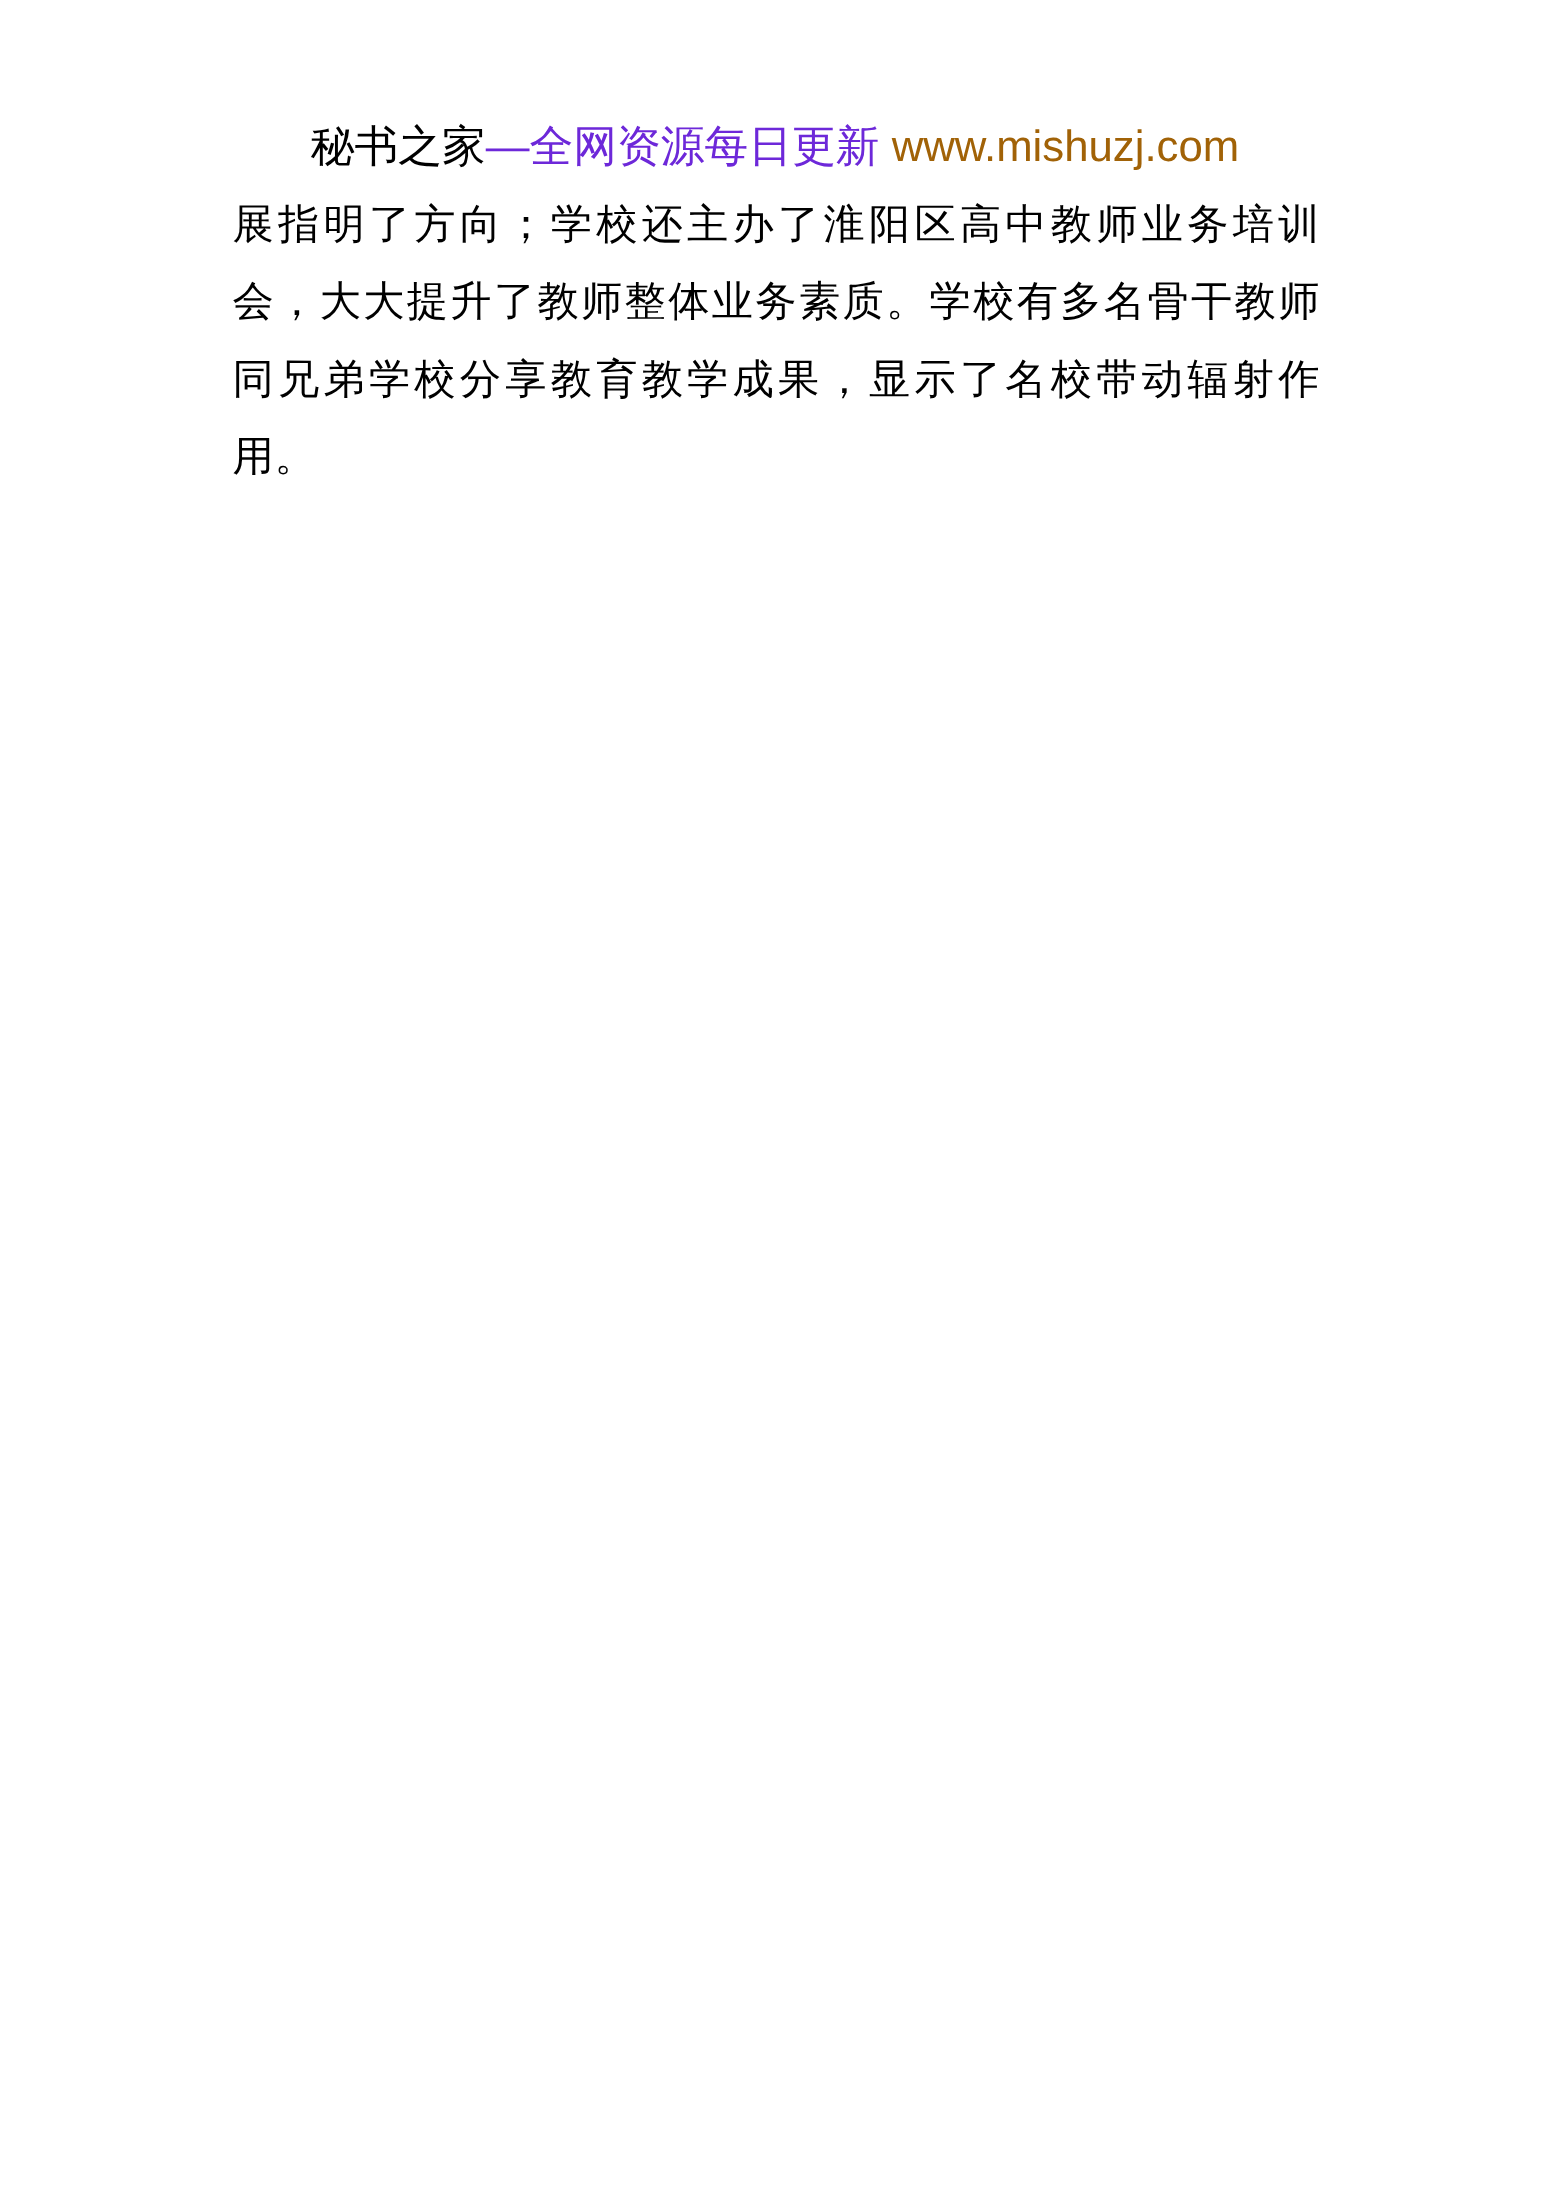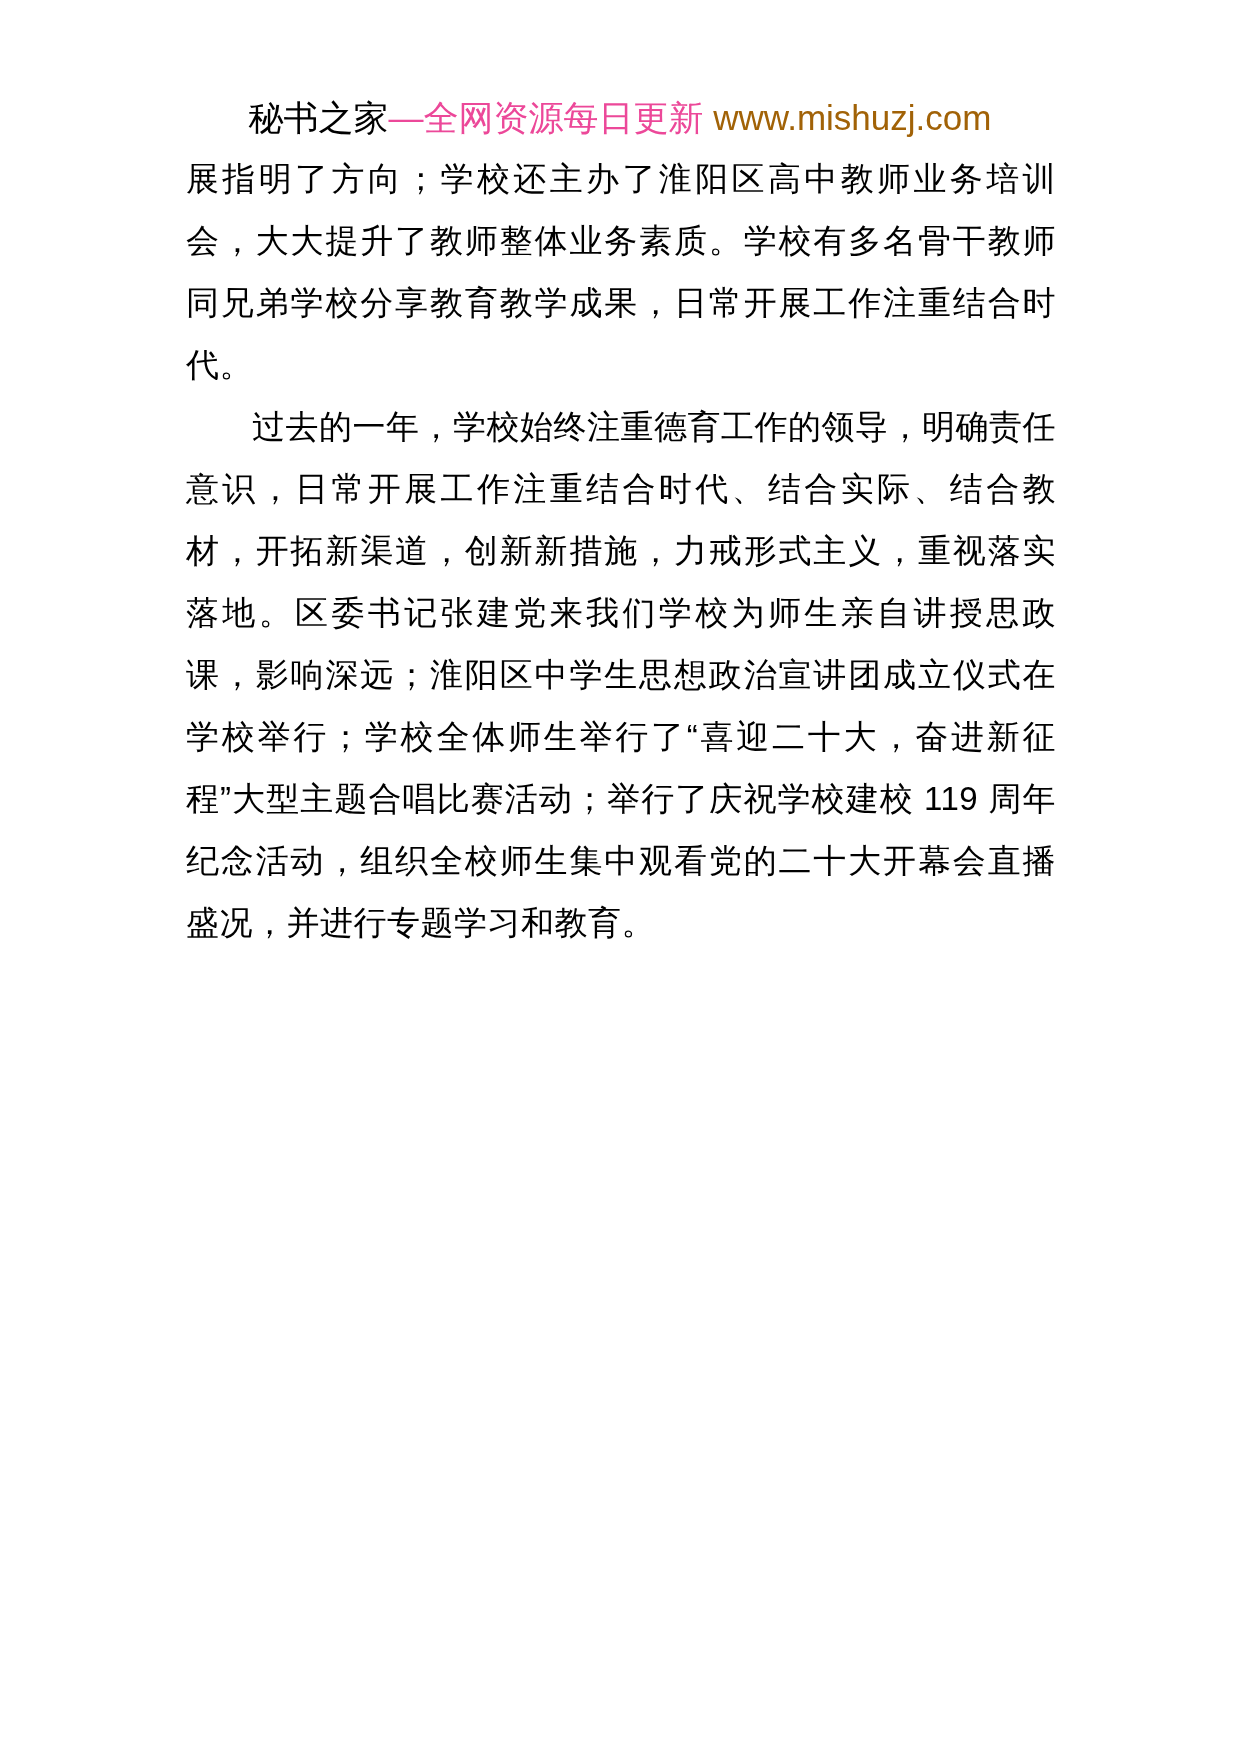--- a/index.html
+++ b/index.html
@@ -21,21 +21,21 @@
     text-align: center;
     font-size: 35px;
     line-height: 44px;
     white-space: nowrap;
   }
   .site-name {
     color: #000000;
     font-weight: normal;
   }
   .tagline {
-    color: #ec4899;
+    color: #6d28d9;
     font-weight: normal;
   }
   .url {
     color: #a16207;
     font-weight: normal;
     text-decoration: none;
     cursor: pointer;
   }
   .content {
     margin: 8px 184px 0 186px;
@@ -56,17 +56,16 @@
 </head>
 <body>
 
 <div class="page">
 
   <div class="header">
     <span class="site-name">秘书之家</span><span class="tagline">—全网资源每日更新 </span><span class="url">www.mishuzj.com</span>
   </div>
 
   <div class="content">
-    <p>展指明了方向；学校还主办了淮阳区高中教师业务培训会，大大提升了教师整体业务素质。学校有多名骨干教师同兄弟学校分享教育教学成果，日常开展工作注重结合时代。</p>
-    <p class="indent">过去的一年，学校始终注重德育工作的领导，明确责任意识，日常开展工作注重结合时代、结合实际、结合教材，开拓新渠道，创新新措施，力戒形式主义，重视落实落地。区委书记张建党来我们学校为师生亲自讲授思政课，影响深远；淮阳区中学生思想政治宣讲团成立仪式在学校举行；学校全体师生举行了“喜迎二十大，奋进新征程”大型主题合唱比赛活动；举行了庆祝学校建校 119 周年纪念活动，组织全校师生集中观看党的二十大开幕会直播盛况，并进行专题学习和教育。</p>
+    <p>展指明了方向；学校还主办了淮阳区高中教师业务培训会，大大提升了教师整体业务素质。学校有多名骨干教师同兄弟学校分享教育教学成果，显示了名校带动辐射作用。</p>
   </div>
 
 </div>
 
 </body></html>

